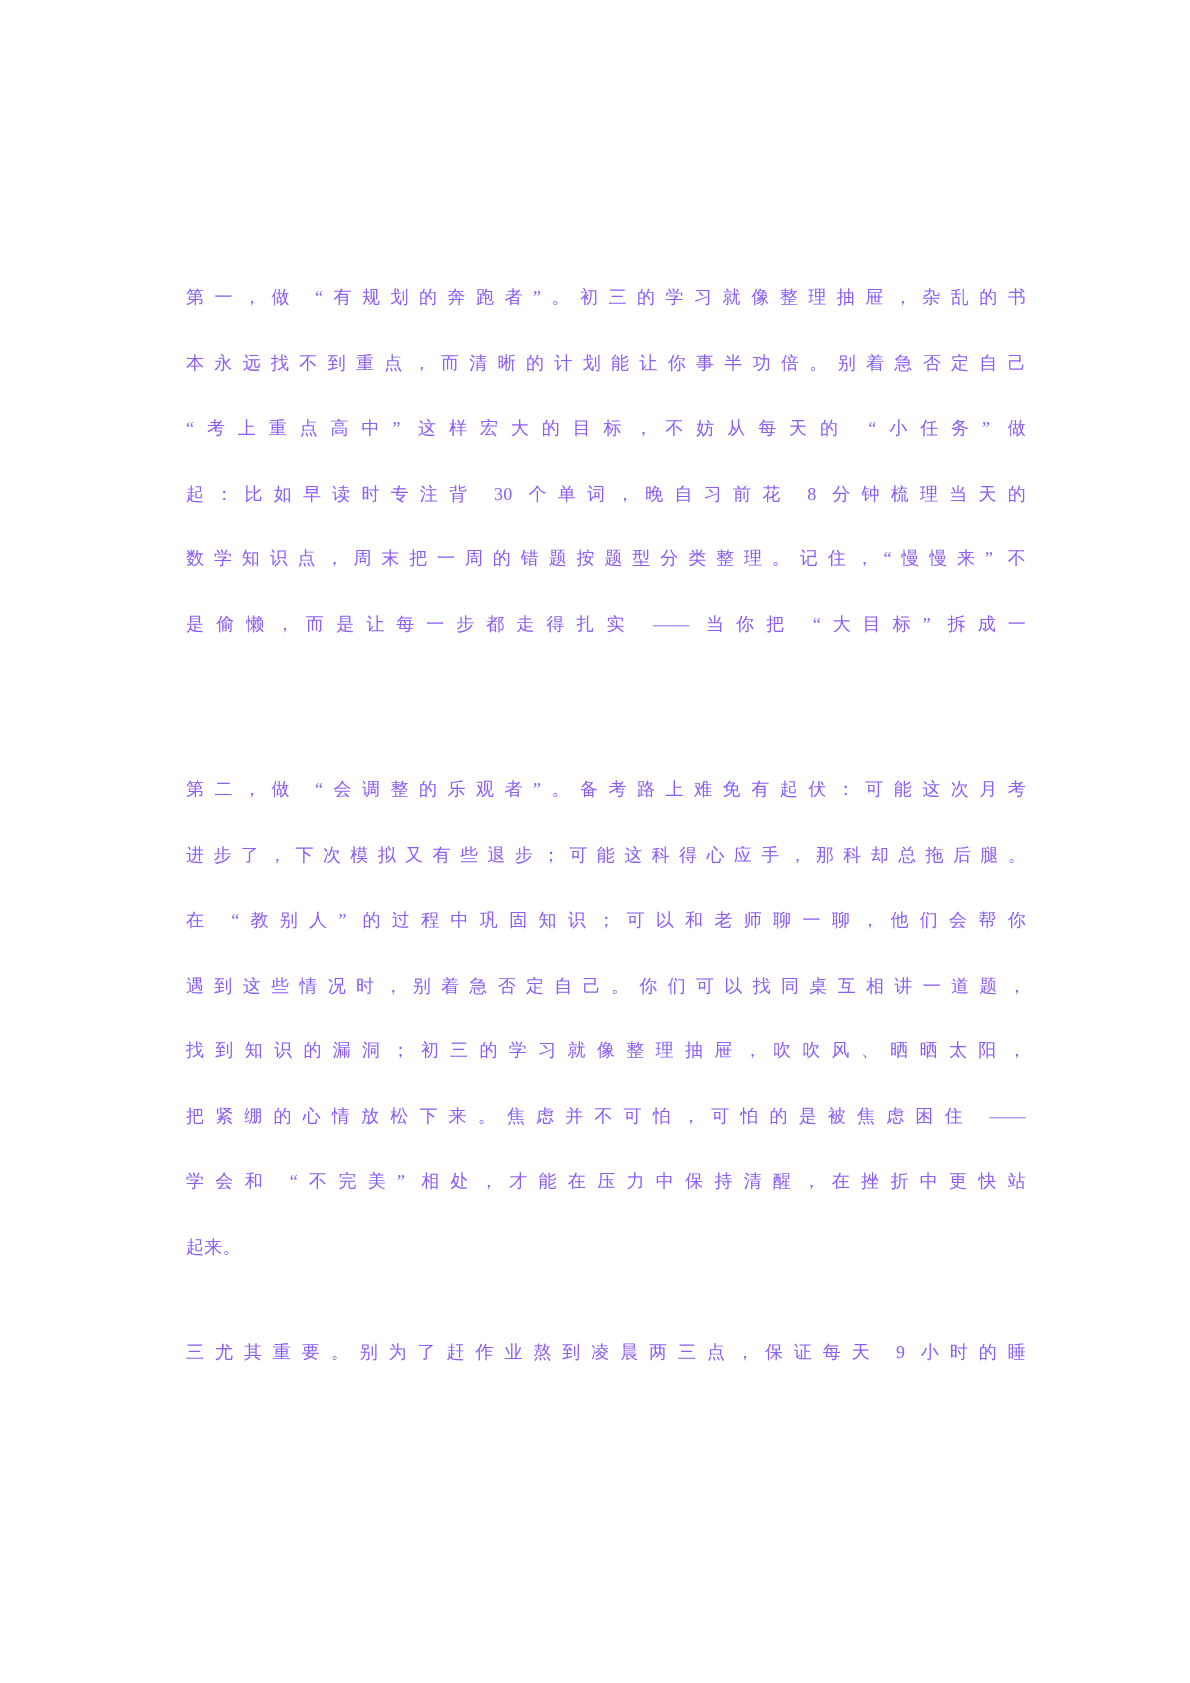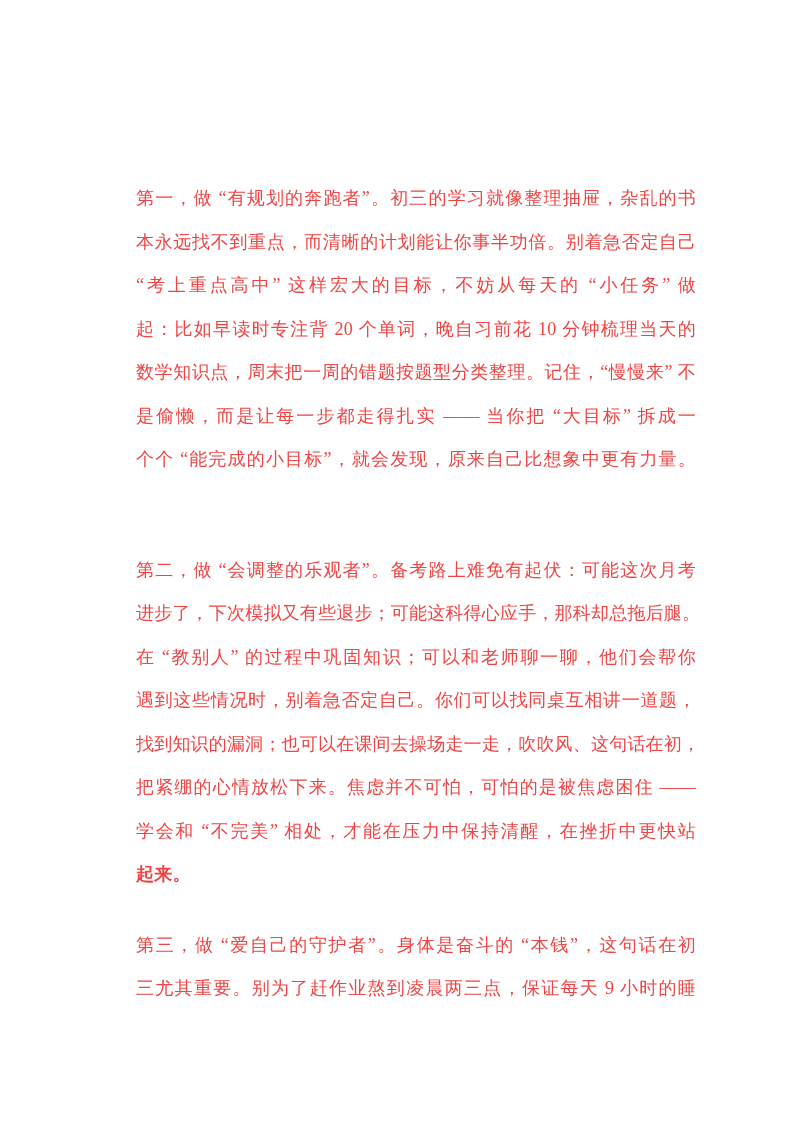--- a/index.html
+++ b/index.html
@@ -7,69 +7,66 @@
   .page {
     position: relative;
     width: 793px;
     height: 1122px;
     background: #ffffff;
     overflow: hidden;
     font-family: "Liberation Serif", "DejaVu Serif", serif;
   }
   .doc {
     position: absolute;
-    left: 136px;
+    left: 124px;
     top: 177px;
     width: 560px;
-    color: #ef4444;
-    font-size: 18px;
+    color: #8b5cf6;
+    font-size: 12px;
   }
   .para { margin: 0; }
   .para-1 { margin-bottom: 67px; }
   .para-2 { margin-bottom: 27px; }
   .line {
     height: 43.5px;
     line-height: 43.5px;
     white-space: nowrap;
     text-align: justify;
     text-align-last: justify;
     letter-spacing: 0.2px;
   }
   .line.short {
     text-align: center;
     text-align-last: left;
-    font-weight: bold;
   }
 </style>
 </head>
 <body>
 
 <div class="page">
   <div class="doc">
 
     <div class="para para-1">
       <div class="line">第一，做 “有规划的奔跑者”。初三的学习就像整理抽屉，杂乱的书</div>
       <div class="line">本永远找不到重点，而清晰的计划能让你事半功倍。别着急否定自己</div>
       <div class="line">“考上重点高中” 这样宏大的目标，不妨从每天的 “小任务” 做</div>
-      <div class="line">起：比如早读时专注背 20 个单词，晚自习前花 10 分钟梳理当天的</div>
+      <div class="line">起：比如早读时专注背 30 个单词，晚自习前花 8 分钟梳理当天的</div>
       <div class="line">数学知识点，周末把一周的错题按题型分类整理。记住，“慢慢来” 不</div>
       <div class="line">是偷懒，而是让每一步都走得扎实 —— 当你把 “大目标” 拆成一</div>
-      <div class="line">个个 “能完成的小目标”，就会发现，原来自己比想象中更有力量。</div>
     </div>
 
     <div class="para para-2">
       <div class="line">第二，做 “会调整的乐观者”。备考路上难免有起伏：可能这次月考</div>
       <div class="line">进步了，下次模拟又有些退步；可能这科得心应手，那科却总拖后腿。</div>
       <div class="line">在 “教别人” 的过程中巩固知识；可以和老师聊一聊，他们会帮你</div>
       <div class="line">遇到这些情况时，别着急否定自己。你们可以找同桌互相讲一道题，</div>
-      <div class="line">找到知识的漏洞；也可以在课间去操场走一走，吹吹风、这句话在初，</div>
+      <div class="line">找到知识的漏洞；初三的学习就像整理抽屉，吹吹风、晒晒太阳，</div>
       <div class="line">把紧绷的心情放松下来。焦虑并不可怕，可怕的是被焦虑困住 ——</div>
       <div class="line">学会和 “不完美” 相处，才能在压力中保持清醒，在挫折中更快站</div>
       <div class="line short">起来。</div>
     </div>
 
     <div class="para para-3">
-      <div class="line">第三，做 “爱自己的守护者”。身体是奋斗的 “本钱”，这句话在初</div>
       <div class="line">三尤其重要。别为了赶作业熬到凌晨两三点，保证每天 9 小时的睡</div>
     </div>
 
   </div>
 </div>
 
 </body></html>

